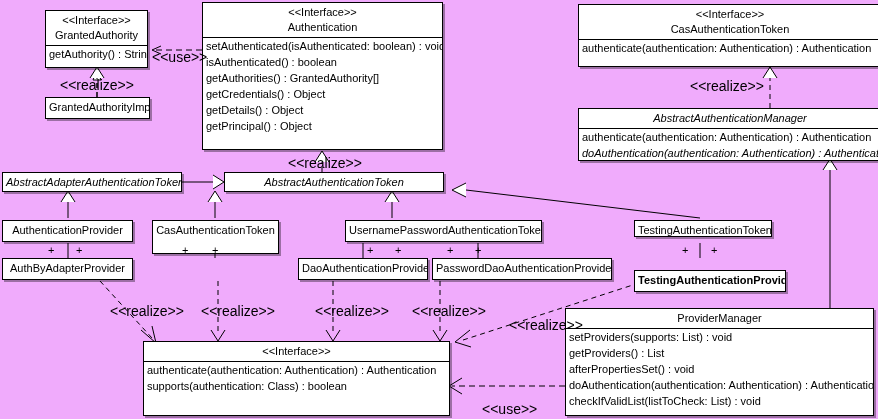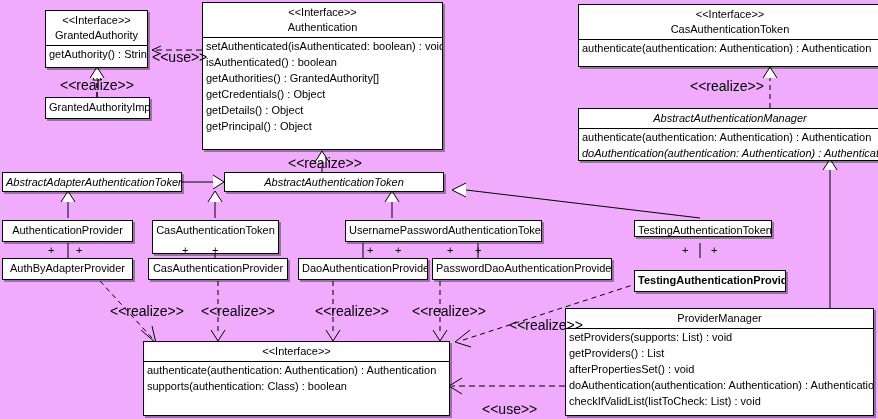--- a/index.html
+++ b/index.html
@@ -230,23 +230,20 @@
   </div>
 
   <div class="uml" style="left:634px; top:220px; width:138px; height:17px;">
     <div class="simple">TestingAuthenticationToken</div>
   </div>
 
   <div class="uml" style="left:2px; top:258px; width:131px; height:22px;">
     <div class="simple">AuthByAdapterProvider</div>
   </div>
 
-  <div class="uml" style="left:148px; top:258px; width:140px; height:22px;">
-    <div class="simple">CasAuthenticationProvider</div>
-  </div>
 
   <div class="uml" style="left:298px; top:258px; width:130px; height:22px;">
     <div class="simple">DaoAuthenticationProvider</div>
   </div>
 
   <div class="uml" style="left:432px; top:258px; width:180px; height:22px;">
     <div class="simple">PasswordDaoAuthenticationProvider</div>
   </div>
 
   <div class="uml" style="left:634px; top:270px; width:152px; height:22px;font-weight:bold;">

